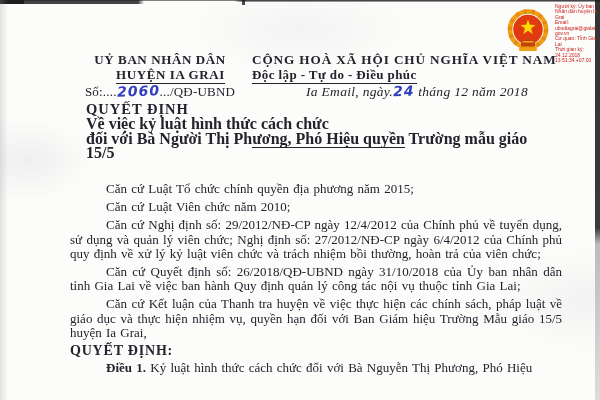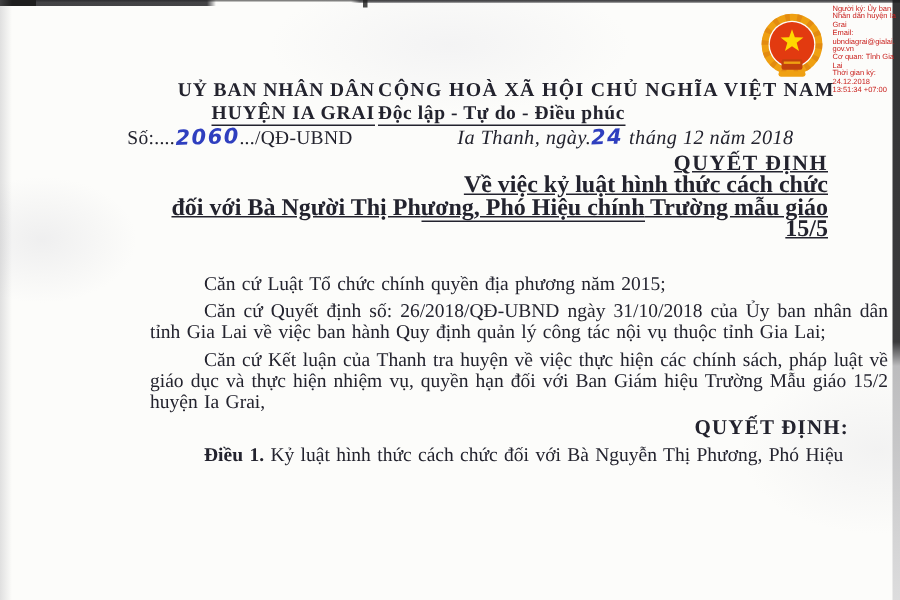--- a/index.html
+++ b/index.html
@@ -30,50 +30,50 @@
   .scan-right-edge{
     position:absolute;top:0;right:0;width:5px;height:400px;
     background:linear-gradient(to bottom,#1d1d1f 0%,#252527 57%,#b5b5b7 61%,#d9d9da 100%);
     opacity:0.9;
   }
   .scan-left-shade{
     position:absolute;top:0;left:0;width:8px;height:400px;
     background:linear-gradient(to right,rgba(150,150,155,0.28),rgba(150,150,155,0));
   }
   
-  .issuer{position:absolute;top:52px;left:70px;width:180px;text-align:right;font-weight:bold;font-size:13px;line-height:15px;letter-spacing:0.6px;}
+  .issuer{position:absolute;top:52px;left:70px;width:180px;text-align:center;font-weight:bold;font-size:13px;line-height:15px;letter-spacing:0.6px;}
   .issuer .u{display:inline-block;border-bottom:1.4px solid #23232e;padding-bottom:1px;margin-left:21px;}
   .doc-number{position:absolute;top:84px;left:70px;width:180px;text-align:center;font-size:13px;font-weight:normal;letter-spacing:0.2px;}
   .national{position:absolute;top:52px;left:252px;width:316px;text-align:left;font-weight:bold;font-size:13px;line-height:15px;}
   .national .l1{letter-spacing:0.9px;font-size:13.2px;}
   .national .u{display:inline-block;border-bottom:1.4px solid #23232e;padding-bottom:1px;letter-spacing:0.4px;}
   .date-line{position:absolute;top:84px;left:252px;width:330px;text-align:center;font-style:italic;font-size:13.5px;letter-spacing:0.3px;}
   .handwritten{
     font-family:"DejaVu Sans", sans-serif;
     font-style:italic;color:#2f3fbf;font-size:14px;font-weight:bold;
     display:inline-block;transform:rotate(-2deg);letter-spacing:1px;line-height:0;
   }
   
   .emblem{position:absolute;top:8px;left:506px;width:44px;height:48px;}
   .sig-text{
     position:absolute;top:4px;left:555px;width:43px;
     font-family:"Liberation Sans", sans-serif;
     font-size:5px;line-height:5.4px;color:#c9201d;
     white-space:pre-line;word-break:break-all;
   }
   
-  .title-block{position:absolute;top:101px;left:86px;width:492px;padding-right:26px;box-sizing:border-box;text-align:right;font-weight:bold;text-decoration:underline;}
+  .title-block{position:absolute;top:101px;left:86px;width:492px;padding-right:26px;box-sizing:border-box;text-align:left;font-weight:bold;}
   .title-block .h1{font-size:14.5px;line-height:16px;letter-spacing:1px;}
   .title-block .sub{font-size:16px;line-height:14.5px;}
   .title-block .ul-part{border-bottom:1.4px solid #23232e;padding-bottom:0.5px;}
   .authority{margin-top:9px;font-size:13.5px;letter-spacing:0.4px;}
   
-  .doc-body{position:absolute;top:182px;left:100px;width:492px;font-size:13px;line-height:14.2px;}
+  .doc-body{position:absolute;top:182px;left:70px;width:492px;font-size:13px;line-height:14.2px;}
   .doc-body p{margin:0 0 4px 0;text-indent:36px;text-align:justify;word-spacing:1px;}
-  .decision-heading{margin:4px 0 3px 0;text-align:right;font-weight:bold;font-size:14px;letter-spacing:0.8px;padding-right:26px;}
+  .decision-heading{margin:4px 0 3px 0;text-align:left;font-weight:bold;font-size:14px;letter-spacing:0.8px;padding-right:26px;}
   .article b{font-weight:bold;}
 </style>
 </head>
 <body>
 
 <div class="page">
 
   <div class="scan-top-line"></div>
   <div class="scan-top-bar"></div>
   <div class="scan-top-tick"></div>
@@ -83,21 +83,21 @@
   <div class="issuer">
     <div>UỶ BAN NHÂN DÂN</div>
     <div><span class="u">HUYỆN IA GRAI</span></div>
   </div>
   <div class="doc-number"><span>Số:....</span><span class="handwritten">2060</span><span>.../QĐ-UBND</span></div>
 
   <div class="national">
     <div class="l1">CỘNG HOÀ XÃ HỘI CHỦ NGHĨA VIỆT NAM</div>
     <div><span class="u">Độc lập - Tự do - Điều phúc</span></div>
   </div>
-  <div class="date-line"><span>Ia Thanh, ngày.</span><span class="handwritten">24</span>&nbsp;<span>tháng 12 năm 2018</span></div>
+  <div class="date-line"><span>Ia Email, ngày.</span><span class="handwritten">24</span>&nbsp;<span>tháng 12 năm 2018</span></div>
 
   <div class="emblem">
     <svg viewBox="0 0 44 46" width="44" height="46">
       <circle cx="22" cy="21.5" r="18" fill="none" stroke="#efa012" stroke-width="4.6"></circle>
       <circle cx="22" cy="21.5" r="18" fill="none" stroke="#d97a0e" stroke-width="4.6" stroke-dasharray="3 5" opacity="0.55"></circle>
       <circle cx="22" cy="21.5" r="14.8" fill="#e23a10"></circle>
       <polygon fill="#ffd900" points="22,11.5 23.9,16.8 29.6,17 25.1,20.5 26.7,26 22,22.8 17.3,26 18.9,20.5 14.4,17 20.1,16.8"></polygon>
       <rect x="15" y="31.5" width="14" height="7" rx="1.5" fill="#c2410c"></rect>
       <rect x="16.5" y="33" width="11" height="1.6" fill="#efa012"></rect>
       <rect x="13" y="39.5" width="18" height="3.6" rx="1.6" fill="#efa012"></rect>
@@ -111,24 +111,26 @@
 gov.vn
 Cơ quan: Tỉnh Gia
 Lai
 Thời gian ký:
 24.12.2018
 13:51:34 +07:00</div>
 
   <div class="title-block">
     <div class="h1">QUYẾT ĐỊNH</div>
     <div class="sub">Về việc kỷ luật hình thức cách chức</div>
-    <div class="sub"><span>đối với Bà Người Thị Ph</span><span class="ul-part">ương, Phó Hiệu chính</span><span> Trường mẫu giáo 15/5</span></div>
+    <div class="sub"><span>đối với Bà Người Thị Ph</span><span class="ul-part">ương, Phó Hiệu quyền</span><span> Trường mẫu giáo 15/5</span></div>
   </div>
 
   <div class="doc-body">
     <p>Căn cứ Luật Tổ chức chính quyền địa phương năm 2015;</p>
+    <p>Căn cứ Luật Viên chức năm 2010;</p>
+    <p>Căn cứ Nghị định số: 29/2012/NĐ-CP ngày 12/4/2012 của Chính phủ về tuyển dụng, sử dụng và quản lý viên chức; Nghị định số: 27/2012/NĐ-CP ngày 6/4/2012 của Chính phủ quy định về xử lý kỷ luật viên chức và trách nhiệm bồi thường, hoàn trả của viên chức;</p>
     <p>Căn cứ Quyết định số: 26/2018/QĐ-UBND ngày 31/10/2018 của Ủy ban nhân dân tỉnh Gia Lai về việc ban hành Quy định quản lý công tác nội vụ thuộc tỉnh Gia Lai;</p>
-    <p>Căn cứ Kết luận của Thanh tra huyện về việc thực hiện các chính sách, pháp luật về giáo dục và thực hiện nhiệm vụ, quyền hạn đối với Ban Giám hiệu Trường Mẫu giáo 15/2 huyện Ia Grai,</p>
+    <p>Căn cứ Kết luận của Thanh tra huyện về việc thực hiện các chính sách, pháp luật về giáo dục và thực hiện nhiệm vụ, quyền hạn đối với Ban Giám hiệu Trường Mẫu giáo 15/5 huyện Ia Grai,</p>
     <div class="decision-heading">QUYẾT ĐỊNH:</div>
     <p class="article"><b>Điều 1.</b><span> Kỷ luật hình thức cách chức đối với Bà Nguyễn Thị Phương, Phó Hiệu</span></p>
   </div>
 
 </div>
 
 </body></html>

